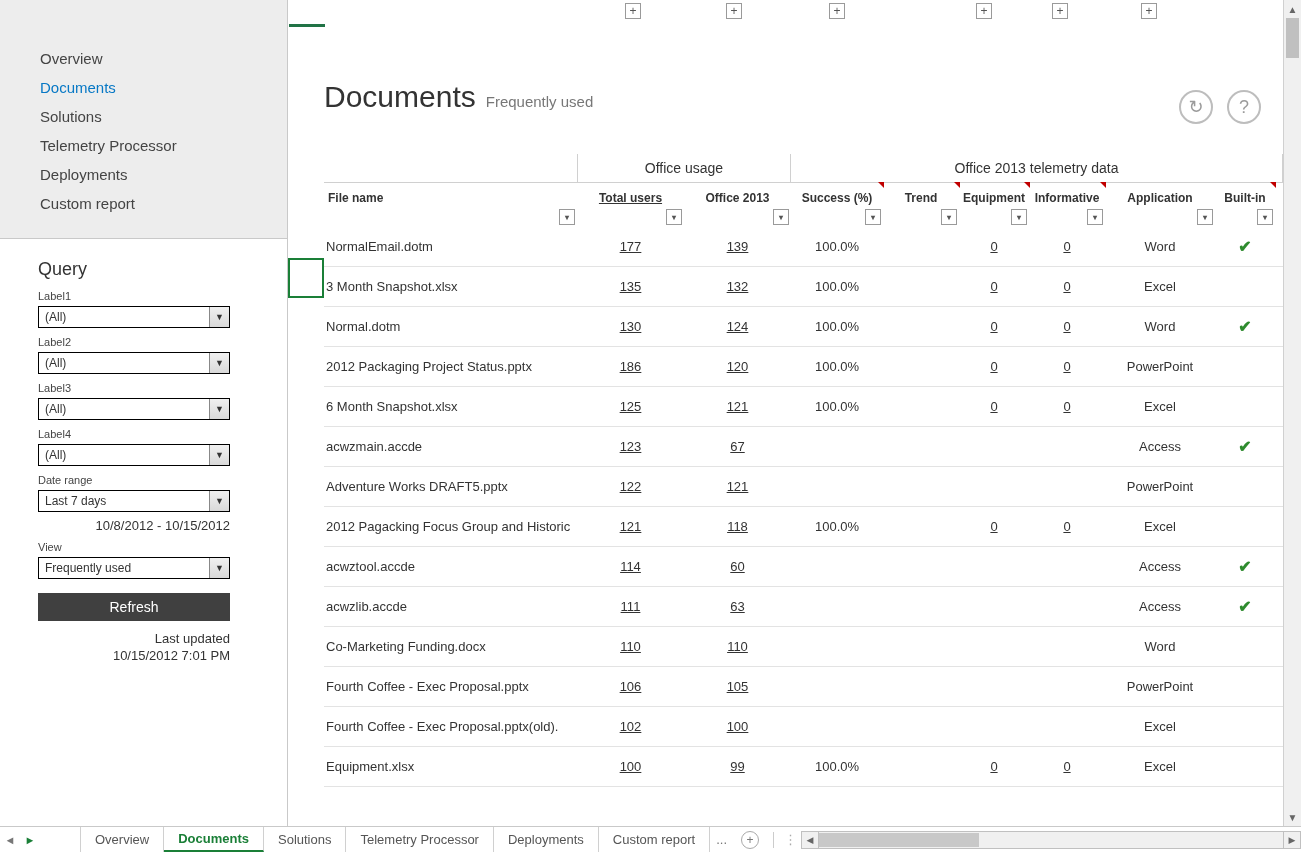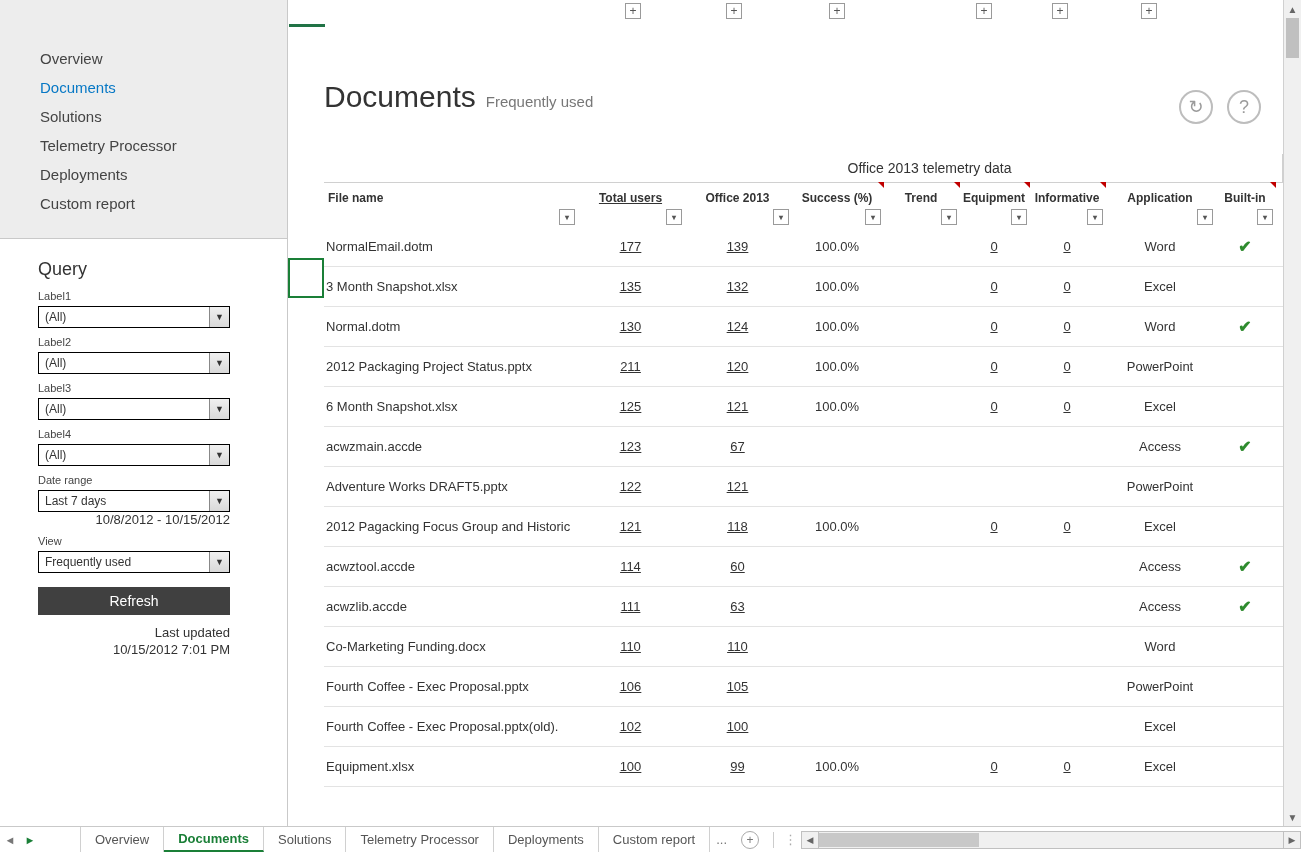--- a/index.html
+++ b/index.html
@@ -95,21 +95,21 @@
     margin-top:4px;
     height:22px;
   }
   .qselect .val { flex:1; padding:3px 6px; font-size:12px;}
   .qselect .btn {
     width:20px; border-left:1px solid #888;
     display:flex; align-items:center; justify-content:center;
     background:linear-gradient(#f0f0f0,#d9d9d9);
     font-size:9px; color:#333;
   }
-  .date-display { font-size:13px; text-align:right; width:192px; }
+  .date-display { font-size:13px; text-align:right; width:192px; margin-top:6px;}
   .refresh-btn {
     width:192px; height:28px;
     background:#404040; color:#fff;
     border:none; font-size:14px;
     margin-top:14px; cursor:pointer;
   }
   .lastupd {
     width:192px; text-align:right;
     margin-top:10px; font-size:13px; line-height:1.3;
   }
@@ -309,20 +309,21 @@
       <div class="subtitle">Frequently used</div>
     </div>
     <div class="header-icons">
       <div class="circ-btn">↻</div>
       <div class="circ-btn">?</div>
     </div>
 
     <div class="grid">
       <div class="group-header">
         <div class="spacer1"></div>
+        <div class="g g1">Office usage</div>
         <div class="g g2">Office 2013 telemetry data</div>
       </div>
       <div class="colhdr">
         <div class="c-file"><span>File name</span>
           <div class="filter-btn">▾</div></div>
         <div class="c-users"><span>Total users</span>
           <div class="filter-btn">▾</div></div>
         <div class="c-off13"><span>Office 2013</span>
           <div class="filter-btn">▾</div></div>
         <div class="c-succ"><span>Success (%)</span><div class="red-tri"></div>
@@ -381,21 +382,21 @@
             <div class="c-trend"></div>
             <div class="c-crit"><a>0</a></div>
             <div class="c-info"><a>0</a></div>
             <div class="c-app">Word</div>
             <div class="c-built"><span class="checkmark">✔</span></div>
           </div>
           <div class="row">
             <div class="c-file">2012 Packaging Project Status.pptx</div>
             <div class="c-users">
               <div class="heatcell" style="background:#f8bb50">
-                <a>211</a>
+                <a>186</a>
               </div>
             </div>
             <div class="c-off13"><a>120</a></div>
             <div class="c-succ">100.0%</div>
             <div class="c-trend"></div>
             <div class="c-crit"><a>0</a></div>
             <div class="c-info"><a>0</a></div>
             <div class="c-app">PowerPoint</div>
             <div class="c-built"></div>
           </div>

